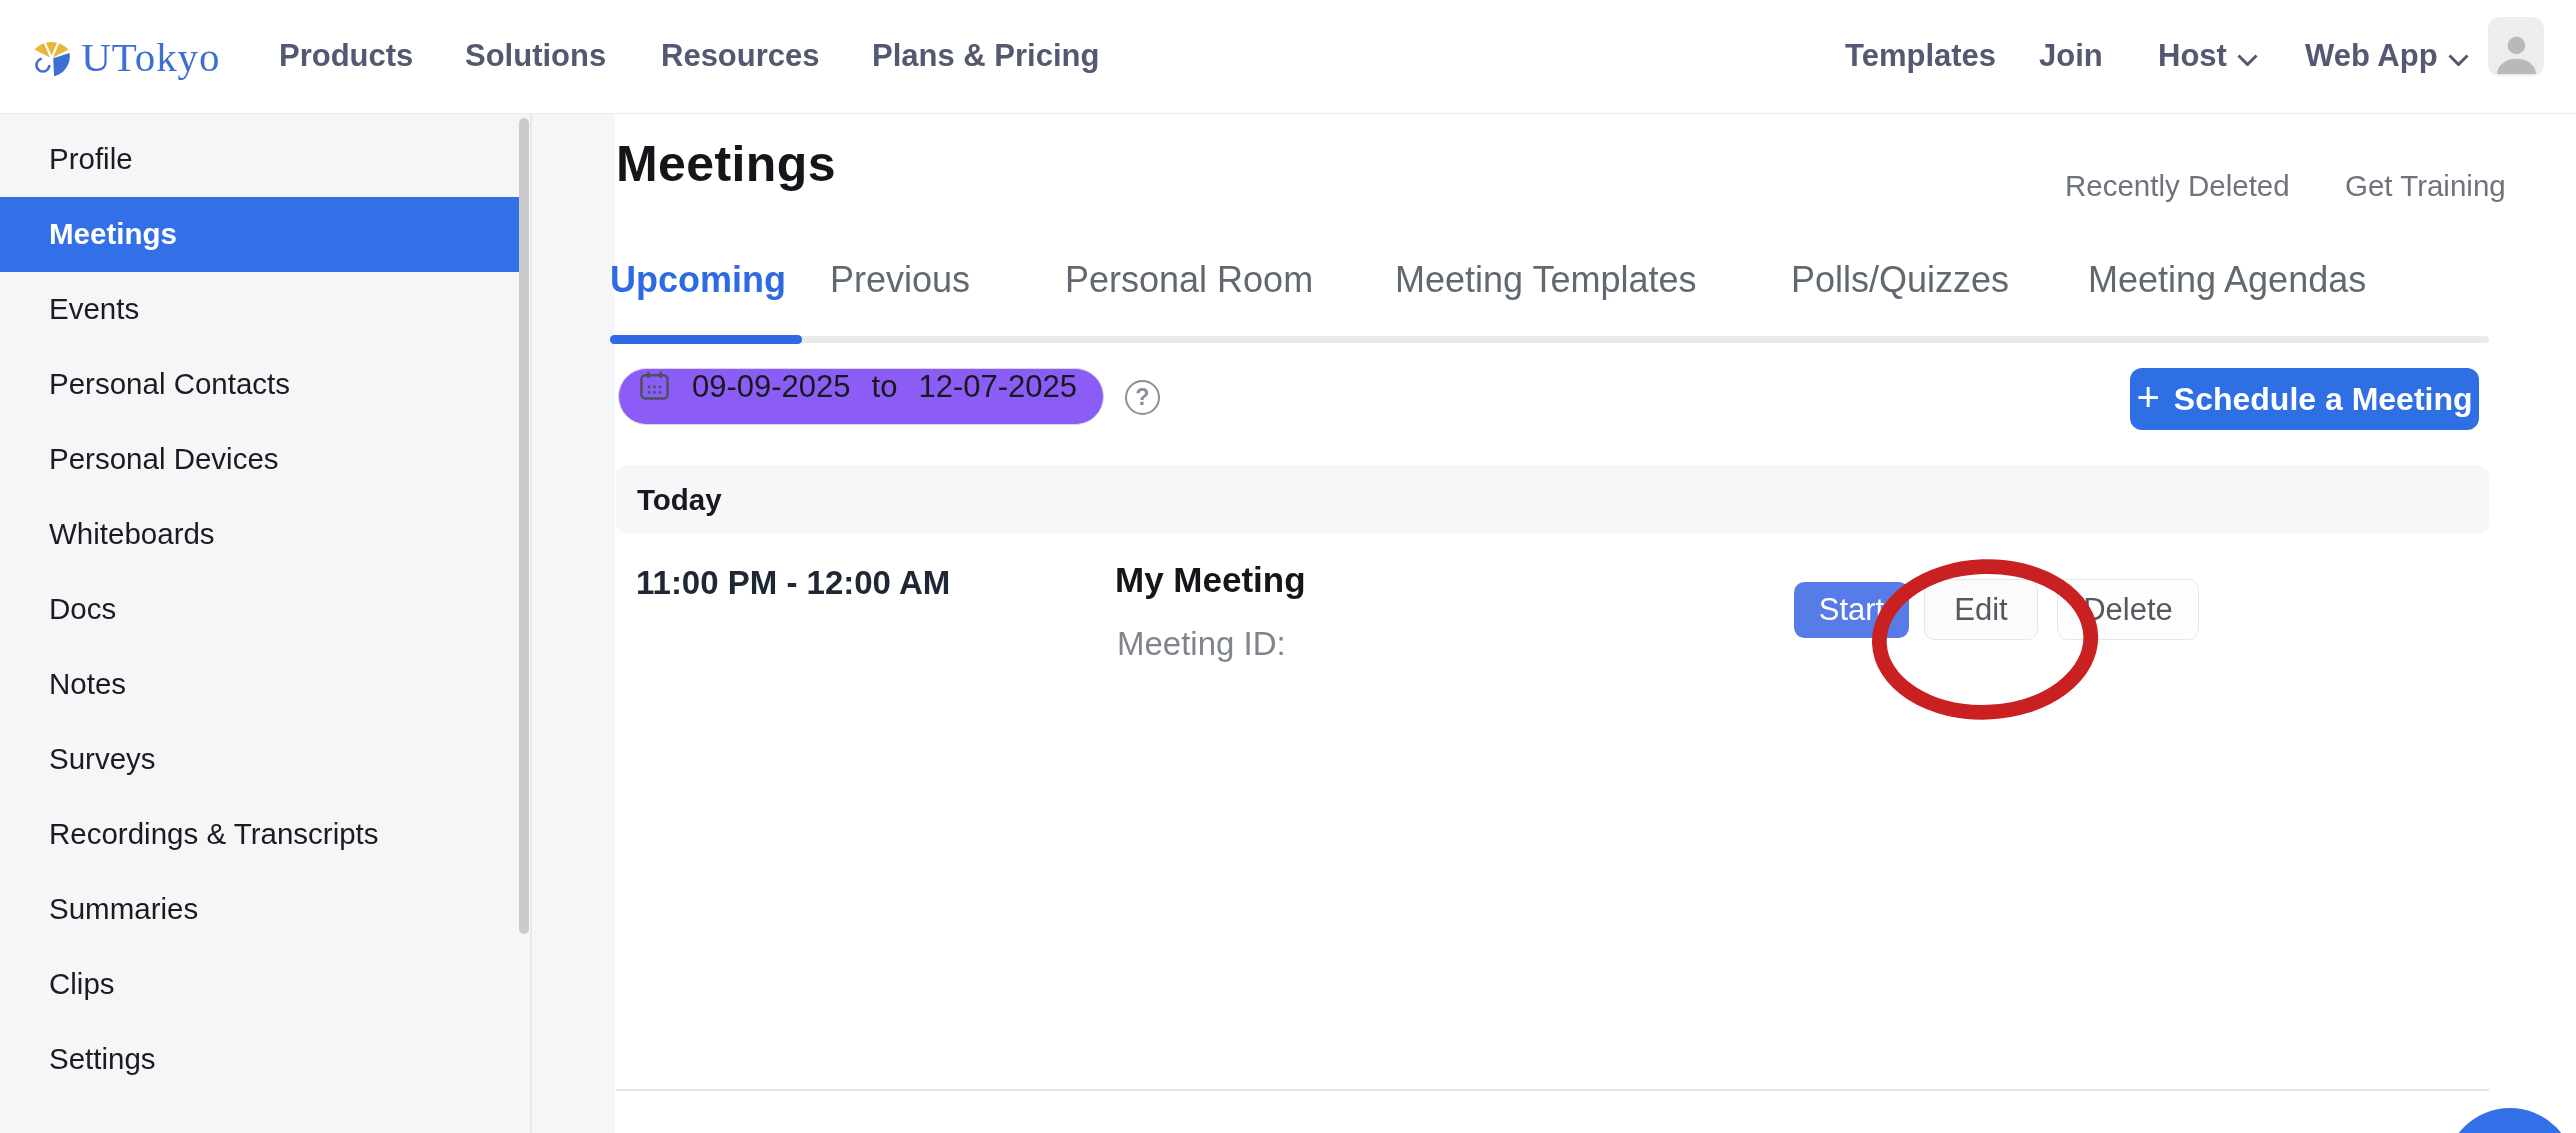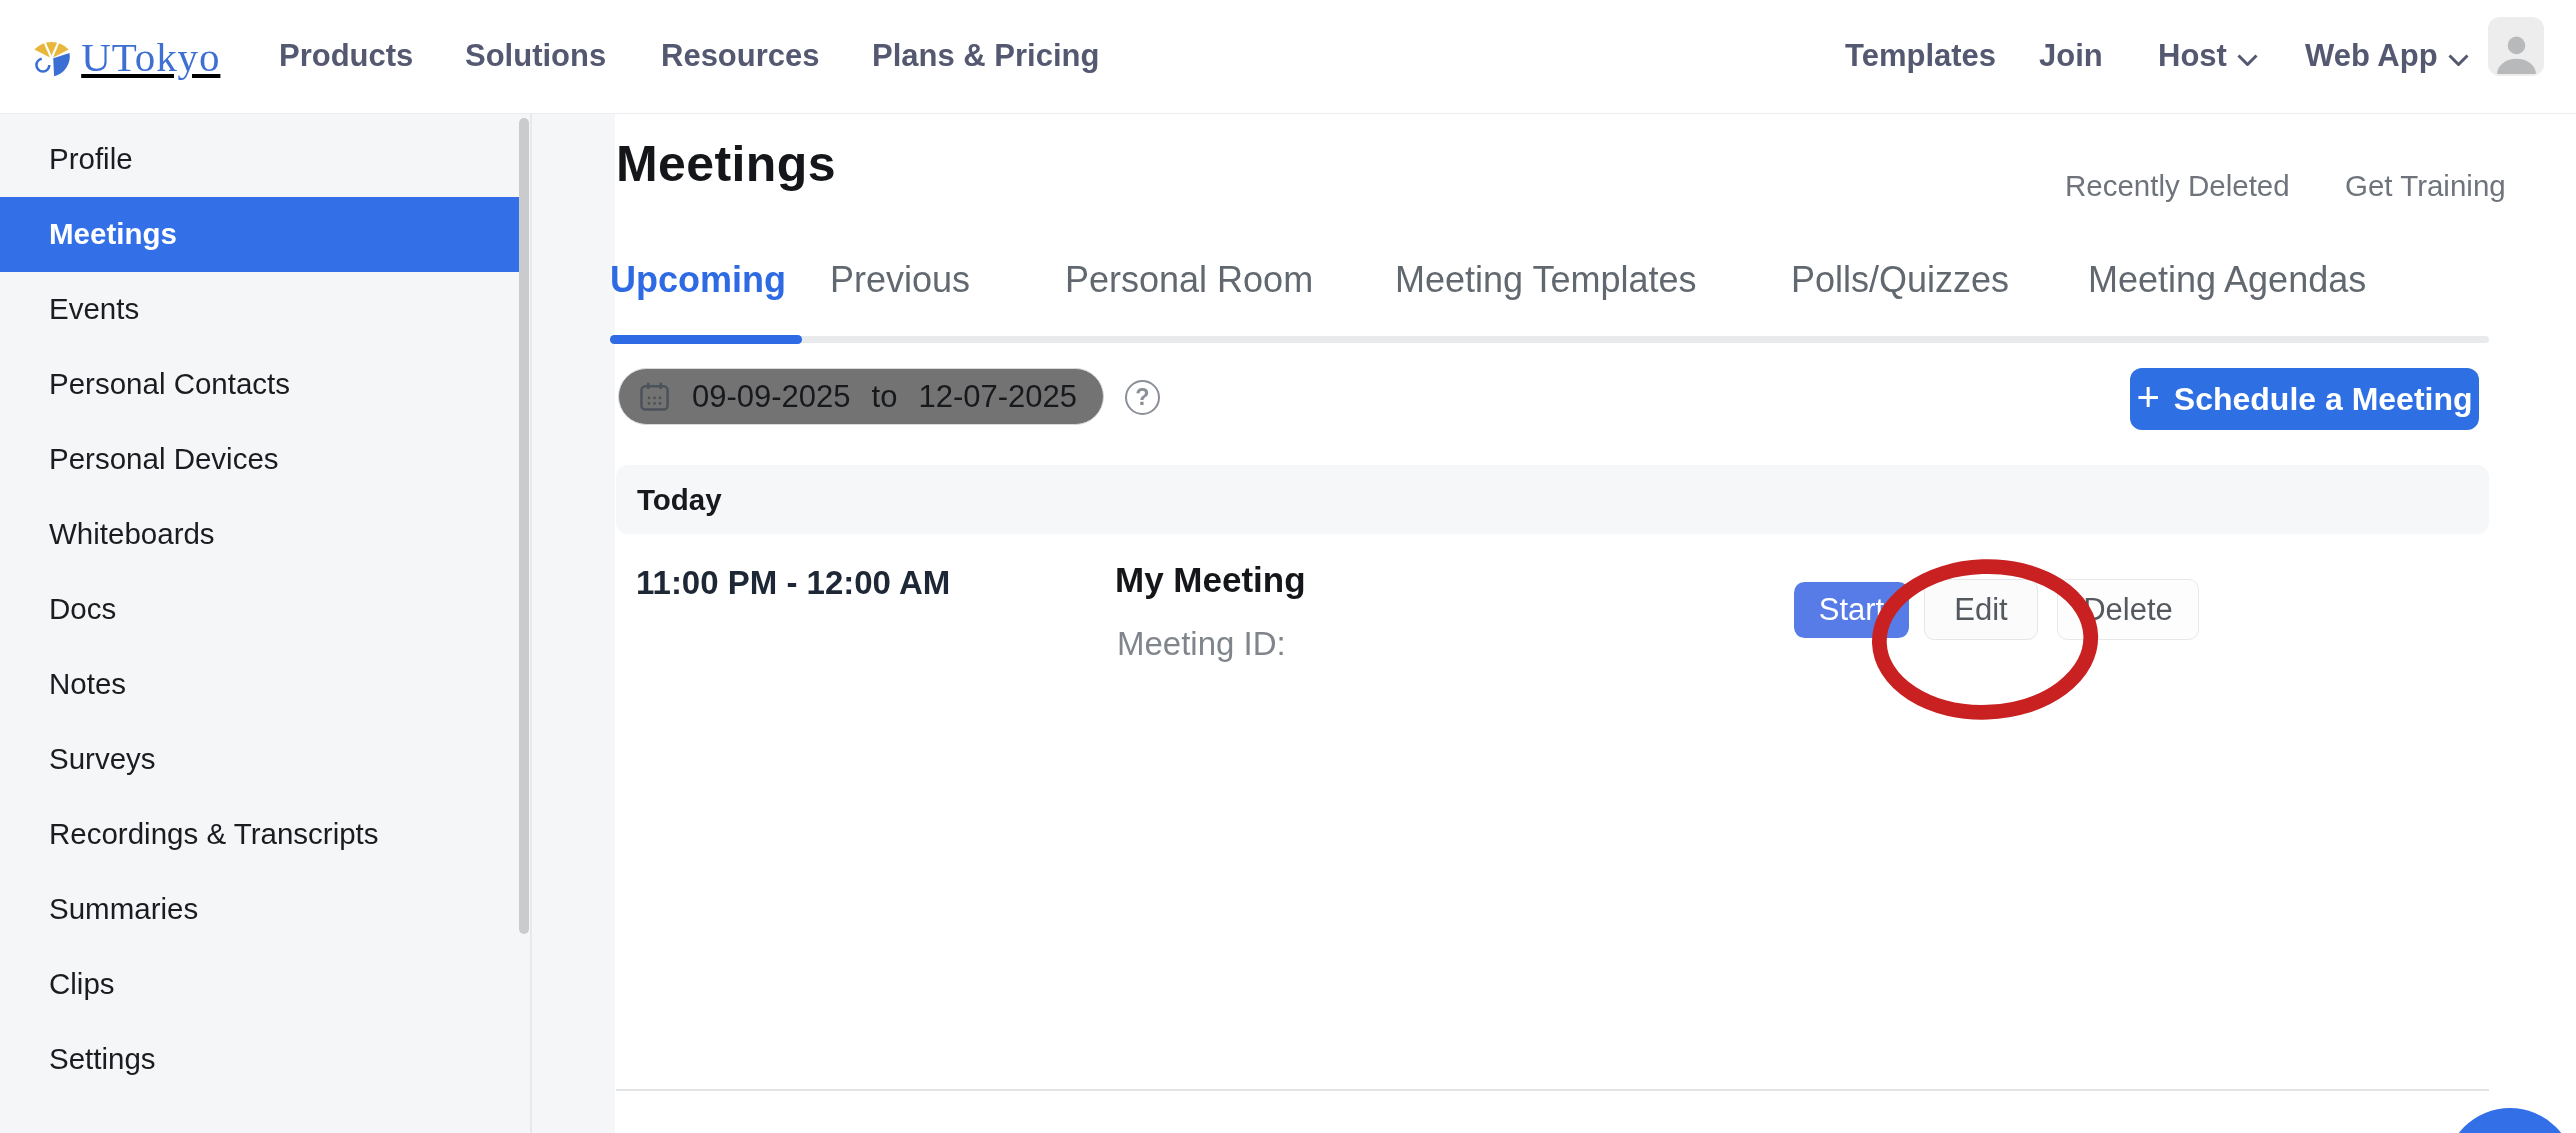--- a/index.html
+++ b/index.html
@@ -5,21 +5,21 @@
   html,body{margin:0;padding:0;}
   body{
     width:2576px;height:1134px;position:relative;overflow:hidden;
     background:#ffffff;font-family:"Liberation Sans",sans-serif;
     -webkit-font-smoothing:antialiased;
   }
   .abs{position:absolute;}
 
   
   .topnav{left:0;top:0;width:2576px;height:113px;background:#fff;border-bottom:1.7px solid #ececee;z-index:10;}
-  .logo-wrap{left:29.5px;top:0;height:113px;display:flex;align-items:center;gap:8.7px;text-decoration:underline;}
+  .logo-wrap{left:29.5px;top:0;height:113px;display:flex;align-items:center;gap:8.7px;}
   .logo-text{font-family:"Liberation Serif",serif;font-size:41px;font-weight:500;color:#3e6fd3;letter-spacing:0.9px;}
   .nav-link{top:0;height:111px;line-height:111px;font-size:31px;font-weight:600;color:#545971;cursor:pointer;white-space:nowrap;display:flex;align-items:center;}
   .chev{margin-left:10.4px;display:inline-block;}
   .avatar{left:2488px;top:17.4px;width:56px;height:59px;border-radius:12px;background:#ededed;overflow:hidden;display:flex;align-items:flex-end;justify-content:center;}
 
   
   .sidebar{left:0;top:113px;width:615px;height:1021px;background:#f5f6f7;}
   .side-list{position:absolute;top:8.7px;left:0;width:519px;margin:0;padding:0;list-style:none;}
   .side-item{height:75px;display:flex;align-items:center;padding-left:49px;font-size:29.5px;font-weight:500;color:#1a1c20;cursor:pointer;}
   .side-item.selected{background:#3370e8;color:#ffffff;font-weight:700;}
@@ -30,21 +30,21 @@
   .page-title{left:616px;top:135px;font-size:50px;font-weight:700;color:#141619;letter-spacing:0.4px;}
   .top-link{top:167px;height:38px;line-height:38px;font-size:29.5px;color:#6e737c;cursor:pointer;white-space:nowrap;}
 
   
   .tab{top:260px;height:40px;line-height:40px;font-size:36px;font-weight:500;color:#62686f;cursor:pointer;white-space:nowrap;}
   .tab.active{color:#2d6ae3;font-weight:600;}
   .tab-track{left:616px;top:336px;width:1873px;height:7px;background:#e9eaeb;border-radius:3.5px;}
   .tab-ink{left:610px;top:335px;width:192px;height:8.7px;background:#2d6ae3;border-radius:4.3px;z-index:2;}
 
   
-  .datebox{left:618px;top:368px;width:486px;height:57px;box-sizing:border-box;border:1.7px solid #d8dade;border-radius:29px;background:#737373;display:flex;align-items:center;padding-left:19px;cursor:pointer;}
+  .datebox{left:618px;top:368px;width:486px;height:57px;box-sizing:border-box;border:1.7px solid #d8dade;border-radius:29px;background:#8b5cf6;display:flex;align-items:flex-start;padding-left:19px;cursor:pointer;}
   .datebox .dtxt{font-size:31px;color:#17191c;}
   .d-from{margin-left:21px;}
   .d-sep{margin:0 21px;color:#2a2d31;}
   .helpbtn{left:1125px;top:380px;width:35px;height:35px;box-sizing:border-box;border:2.6px solid #8a8f98;border-radius:50%;color:#8a8f98;font-size:23.4px;font-weight:600;display:flex;align-items:center;justify-content:center;cursor:pointer;}
   .sched-btn{left:2130px;top:368px;width:349px;height:62px;background:#2e6fe4;border-radius:12px;color:#fff;display:flex;align-items:center;justify-content:center;font-size:32px;font-weight:600;cursor:pointer;}
   .sched-btn .plus{font-size:40px;font-weight:400;margin-right:14px;margin-top:-3.5px;}
 
   
   .today-bar{left:616px;top:465px;width:1873px;height:69px;background:#f6f7f8;border-radius:12px;display:flex;align-items:center;padding-left:21px;box-sizing:border-box;}
   .today-label{font-size:29.5px;font-weight:700;color:#17191c;}

